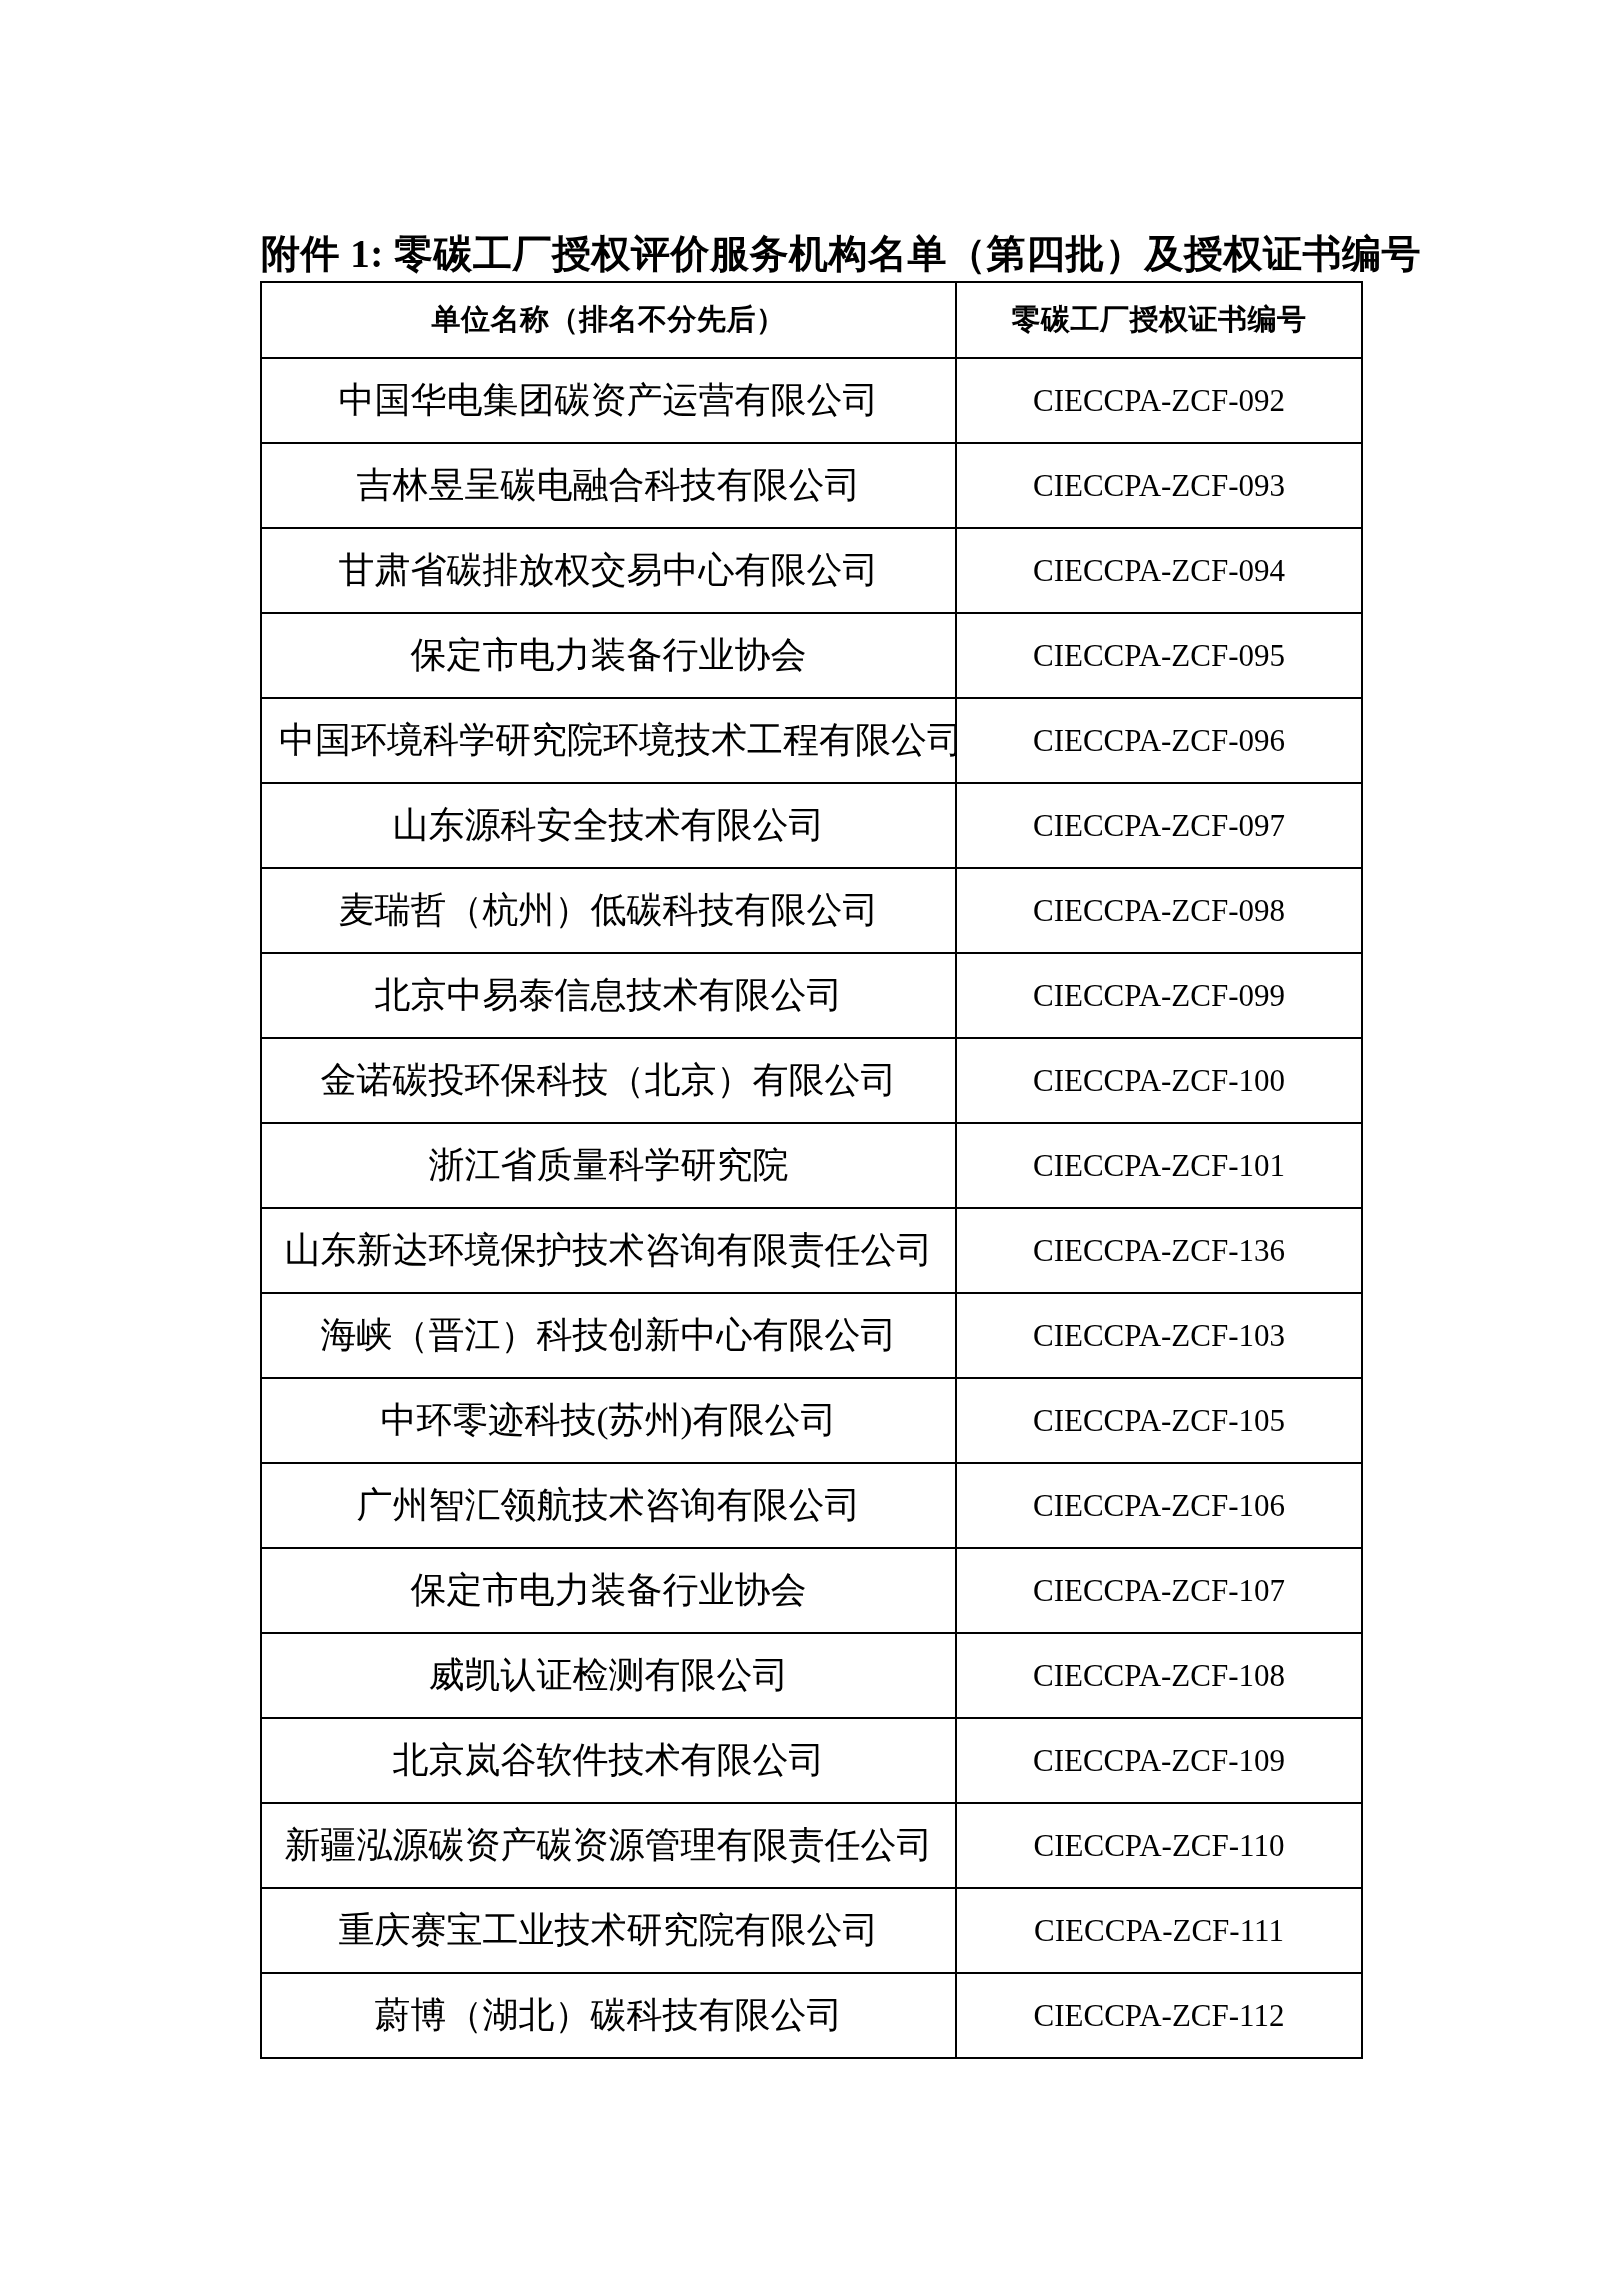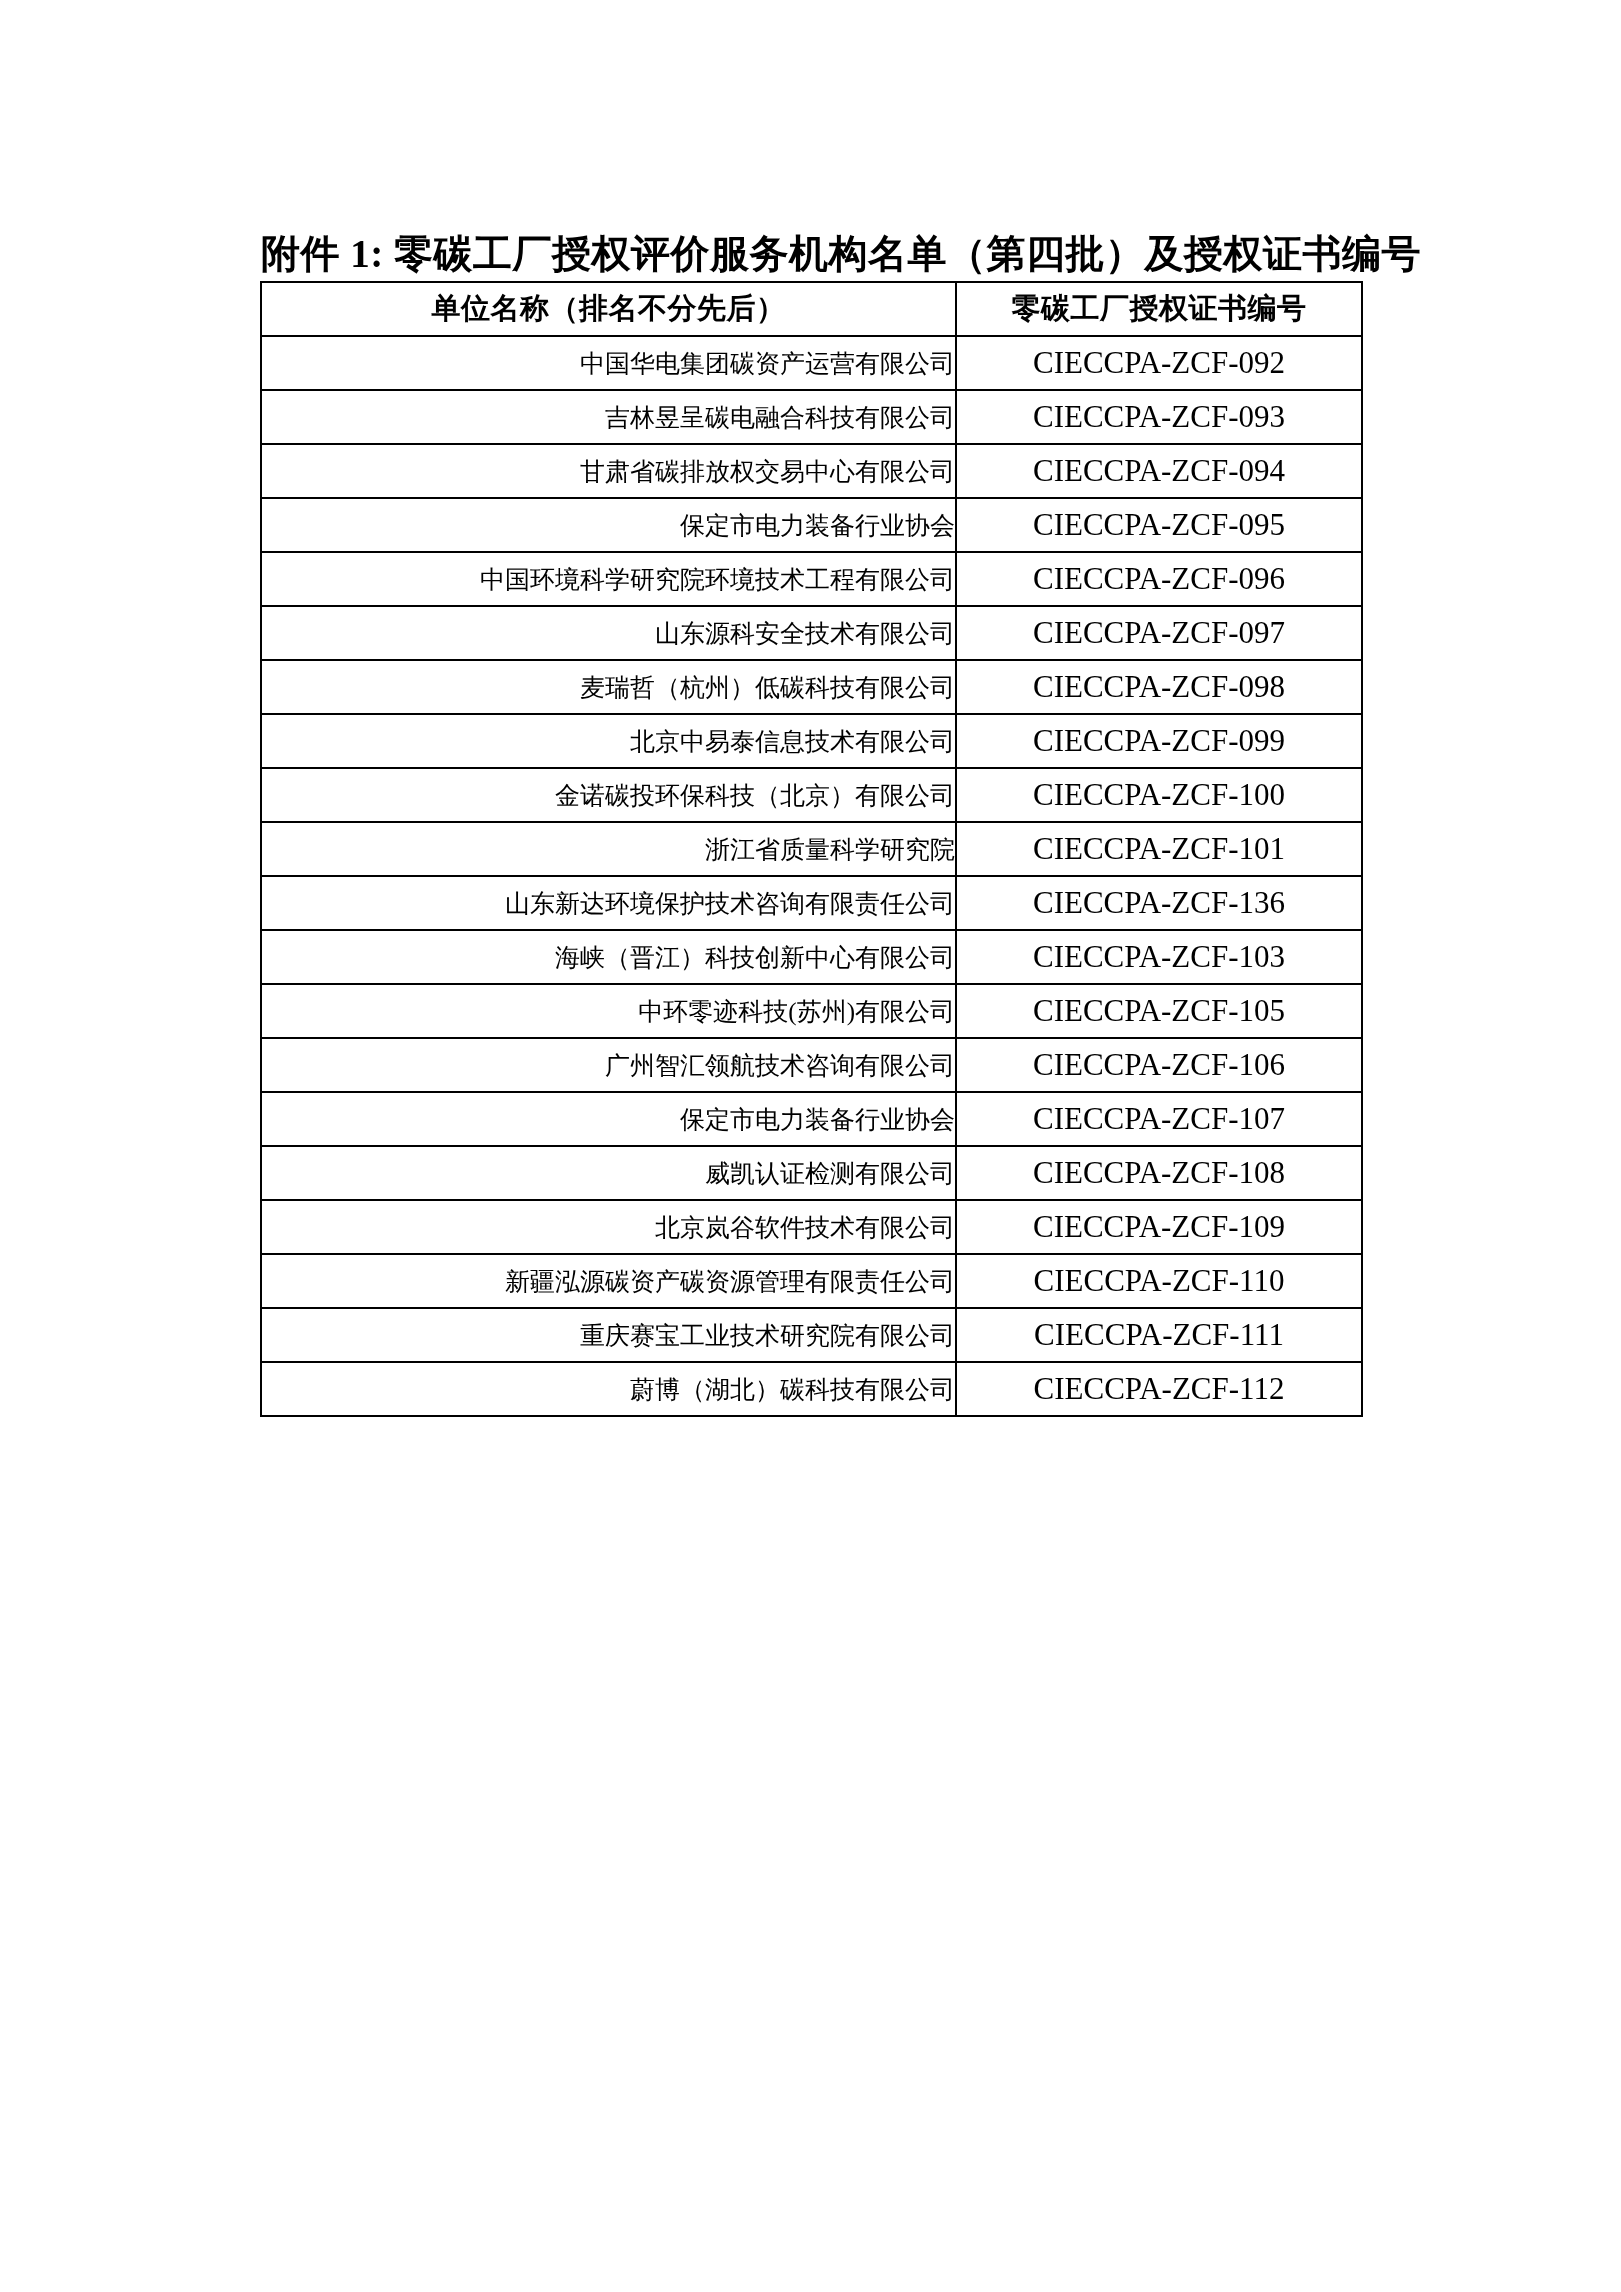--- a/index.html
+++ b/index.html
@@ -38,36 +38,36 @@
     top: 281px;
     width: 1101px;
     border-collapse: collapse;
     table-layout: fixed;
     border: 2.9px solid #000000;
   }
   table.agency-table th,
   table.agency-table td {
     border: 2px solid #000000;
     height: 54px;
-    padding: 0;
+    padding: 17px;
     box-sizing: border-box;
     vertical-align: middle;
     overflow: hidden;
     white-space: nowrap;
   }
   table.agency-table th {
     font-family: "Liberation Sans", "DejaVu Sans", sans-serif;
     font-weight: bold;
     font-size: 29px;
     text-align: center;
     letter-spacing: 0.5px;
   }
   td.name-cell {
-    font-size: 25px;
-    text-align: right;
+    font-size: 36px;
+    text-align: center;
     padding-left: 16.7px;
     font-family: "Liberation Serif", "DejaVu Serif", serif;
   }
   td.cert-cell {
     font-size: 31px;
     text-align: center;
     font-family: "Liberation Serif", "DejaVu Serif", serif;
     margin-left: 7px;
   }
 </style>

